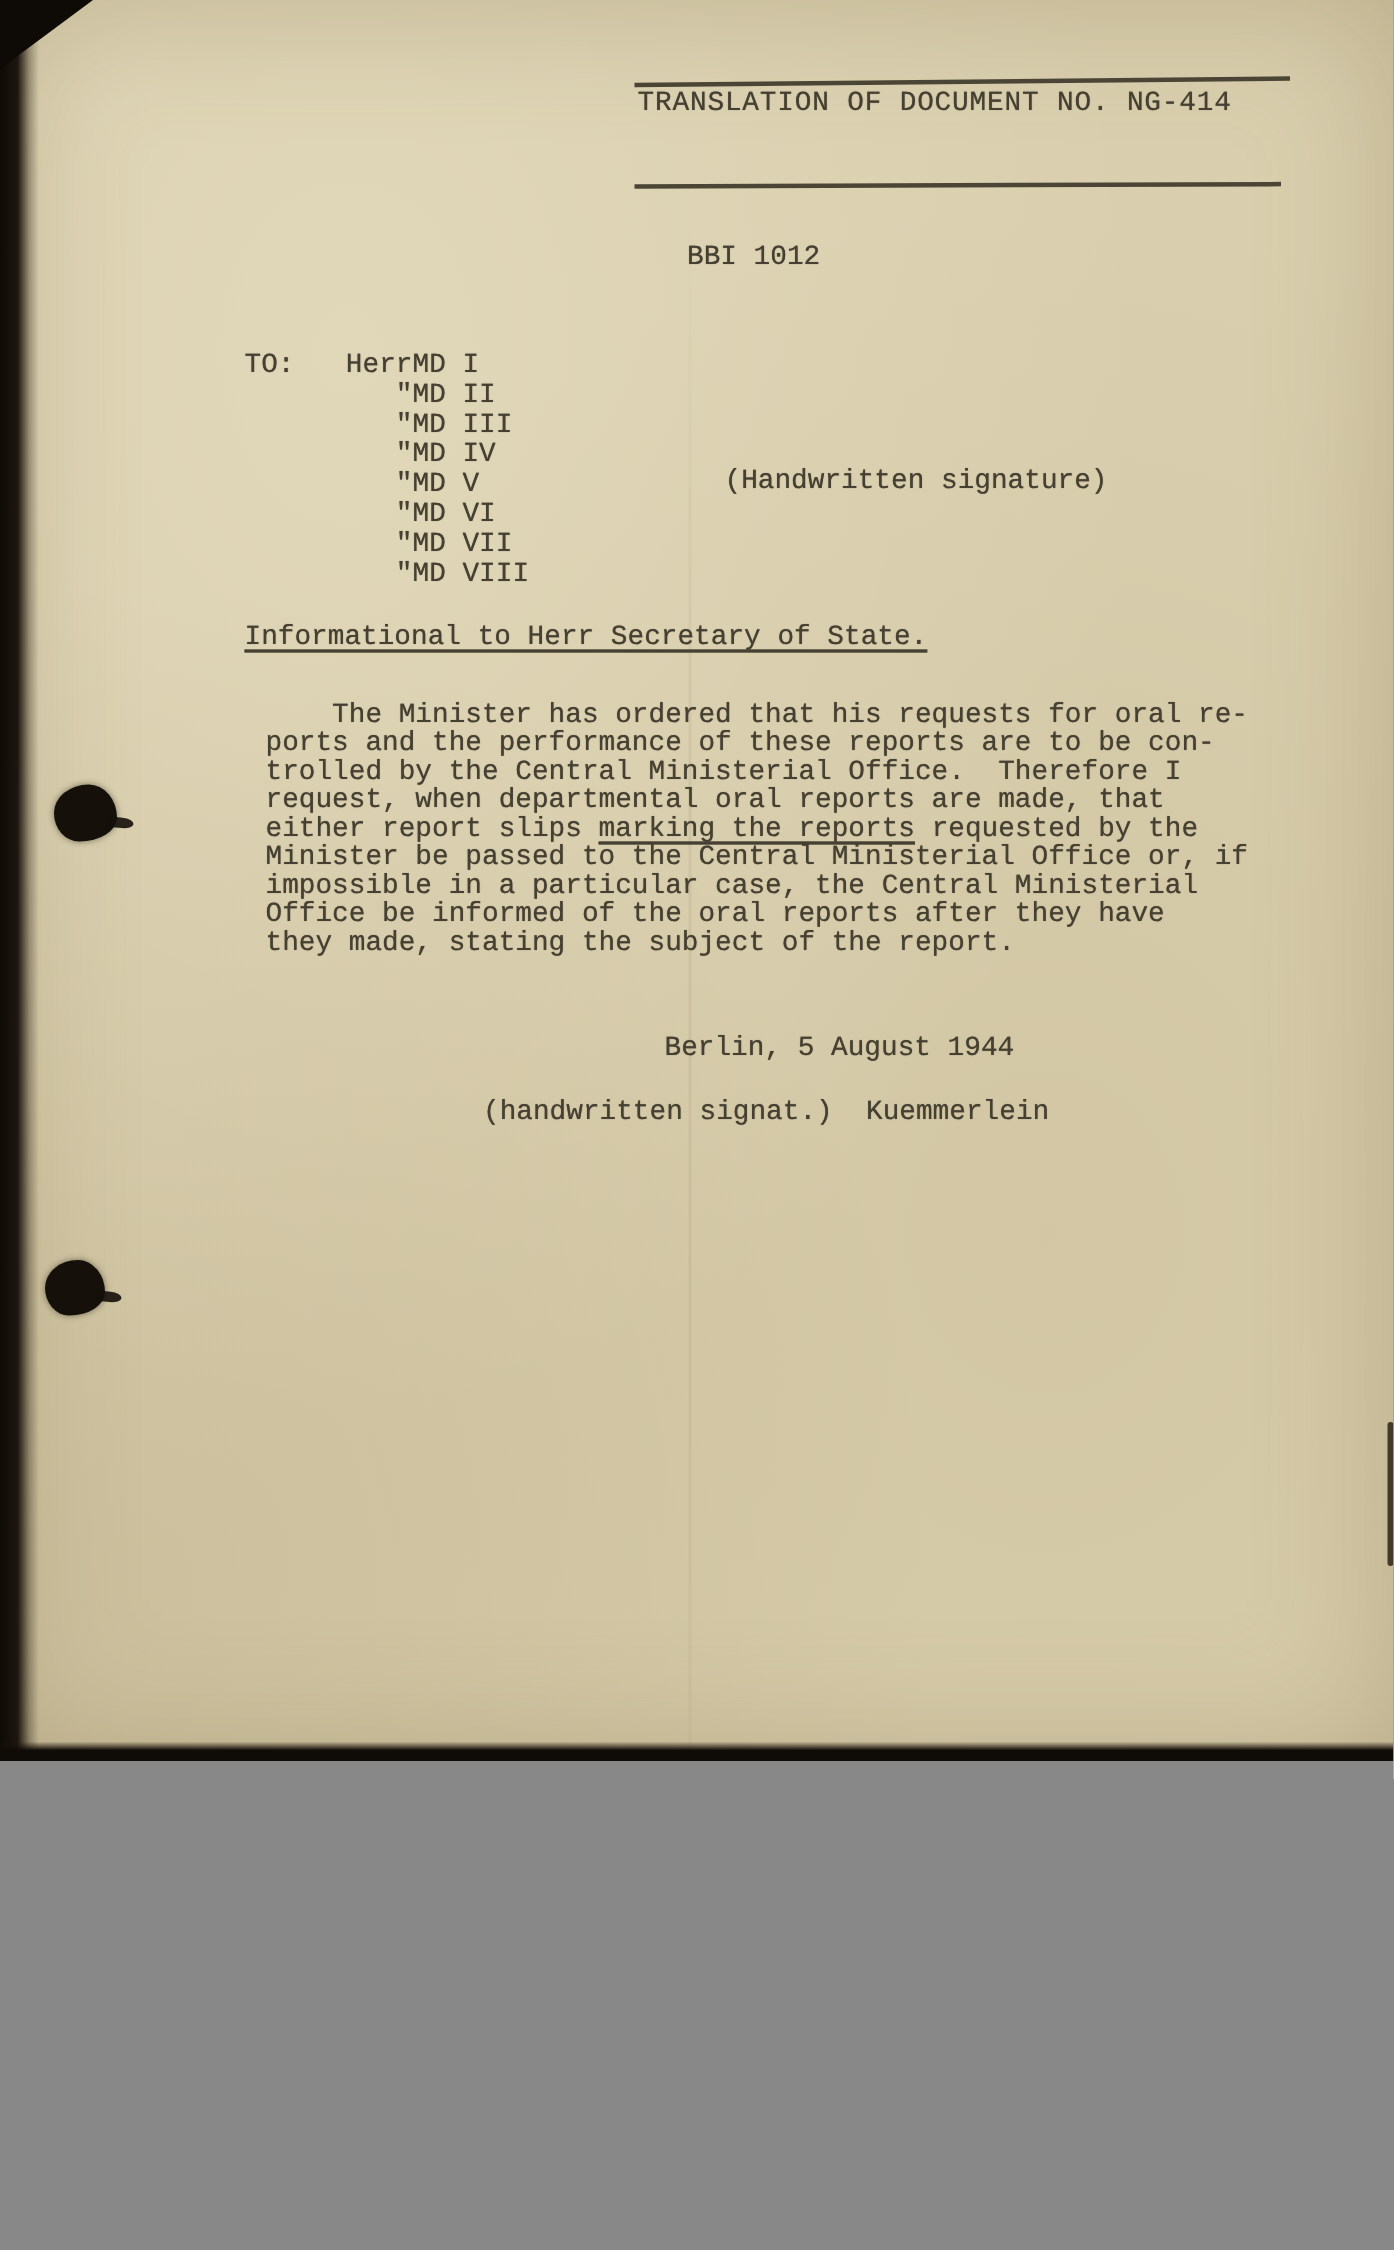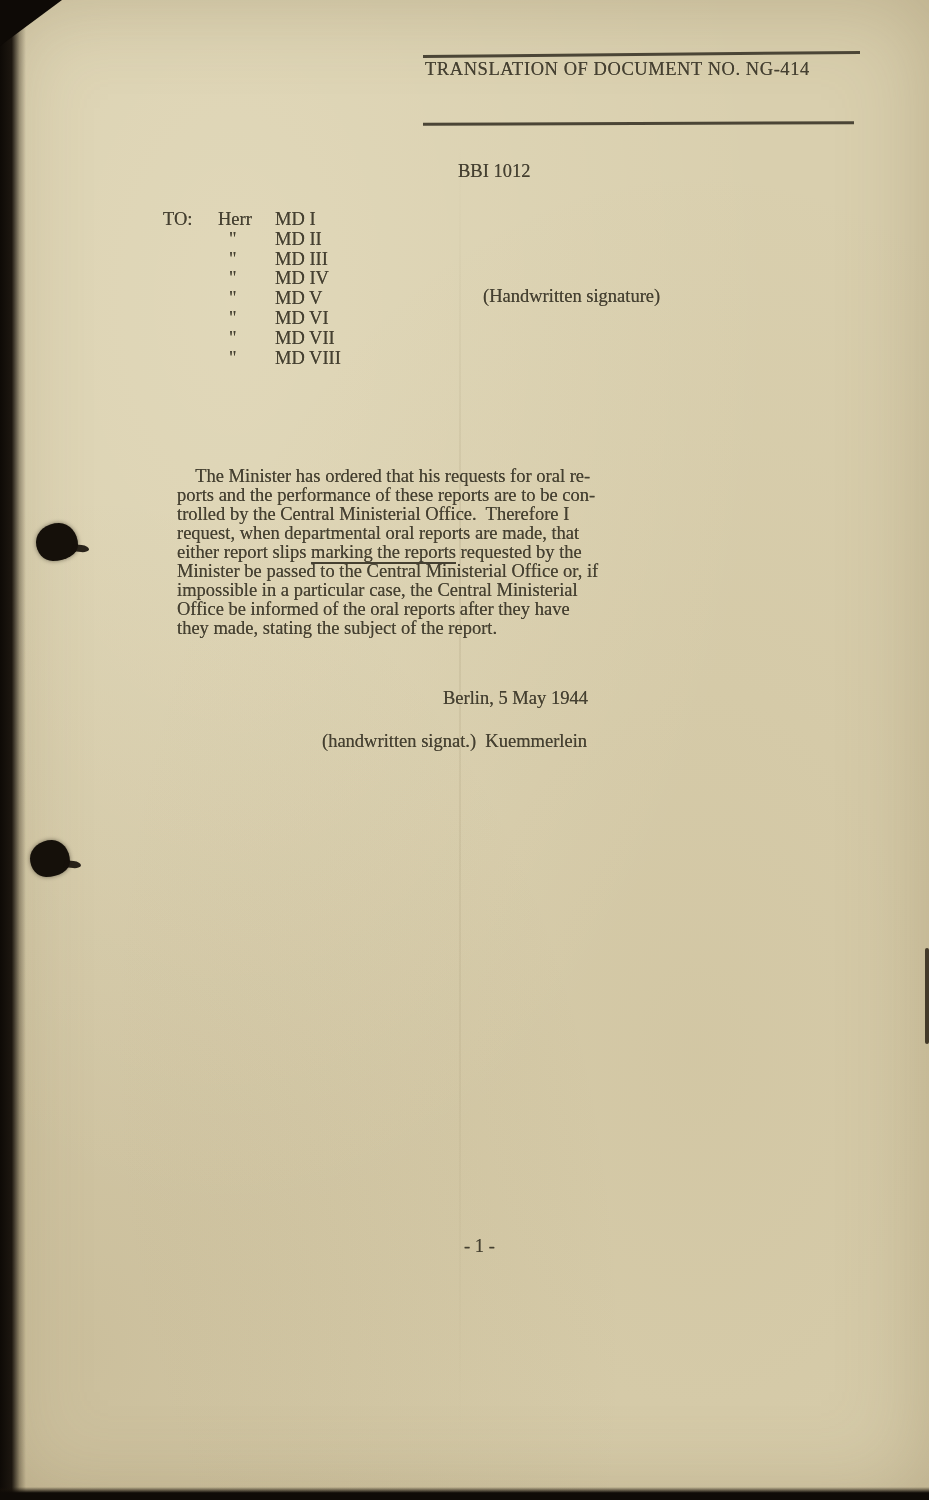--- a/index.html
+++ b/index.html
@@ -1,27 +1,27 @@
 <!DOCTYPE html>
 <html><head>
 <meta charset="utf-8">
 <style>
   html, body { margin: 0; padding: 0; background: #888; }
   .page {
     position: relative;
     width: 929px;
-    height: 1500px;
+    height: 1174px;
     margin: 0 auto;
     overflow: hidden;
     background:
       radial-gradient(ellipse at 25% 20%, rgba(255,250,230,0.20), transparent 55%),
       radial-gradient(ellipse at 75% 70%, rgba(150,125,75,0.10), transparent 60%),
       radial-gradient(ellipse at 10% 90%, rgba(120,95,50,0.14), transparent 45%),
       #d9cfae;
-    font-family: Liberation Serif, serif;
+    font-family: Liberation Mono, monospace;
     color: #454031;
   }
   .texture {
     position: absolute; inset: 0;
     box-shadow: inset 0 0 90px rgba(115,95,55,0.30);
     pointer-events: none;
   }
   .crease {
     position: absolute; left: 459px; top: 140px; width: 2px; height: 1300px;
     background: linear-gradient(to bottom, transparent, rgba(105,88,55,0.10) 30%, rgba(105,88,55,0.07) 70%, transparent);
@@ -35,25 +35,25 @@
   
   .rule { position: absolute; background: #4b4536; height: 2.5px; }
   .rule-top { left: 423px; top: 53px; width: 437px; transform: rotate(-0.55deg); }
   .rule-bottom { left: 423px; top: 122px; width: 431px; transform: rotate(-0.2deg); }
   .header { position: absolute; left: 425px; top: 58px; width: 440px; letter-spacing: 0.55px; }
   .hline { line-height: 22px; }
   .hline3 { padding-left: 134px; }
   
   .ref { position: absolute; left: 430px; top: 161px; margin-left: 28px; }
   
-  .to-block { position: absolute; left: 163px; top: 210px; width: 640px; }
+  .to-block { position: absolute; left: 163px; top: 234px; width: 640px; }
   .to-label { position: absolute; left: 0; top: 0; line-height: 19.8px; }
   .to-rows { margin-left: 55px; }
   .to-row { line-height: 19.8px; white-space: pre; }
-  .to-prefix { display: inline-block; width: 57px; box-sizing: border-box; }
+  .to-prefix { display: inline-block; width: 57px; box-sizing: border-box; text-align: right; }
   .to-row + .to-row .to-prefix { padding-left: 11px; }
   .sig-note { position: absolute; left: 320px; top: 76px; }
   
   .subject {
     position: absolute; left: 163px; top: 414px;
     text-decoration: underline; text-underline-offset: 4px; text-decoration-thickness: 1.5px;
   }
   
   .body-text {
     position: absolute; left: 177px; top: 467px; width: 690px;
@@ -125,32 +125,33 @@
       <div class="to-row"><span class="to-prefix">"</span><span class="to-name">MD III</span></div>
       <div class="to-row"><span class="to-prefix">"</span><span class="to-name">MD IV</span></div>
       <div class="to-row"><span class="to-prefix">"</span><span class="to-name">MD V</span></div>
       <div class="to-row"><span class="to-prefix">"</span><span class="to-name">MD VI</span></div>
       <div class="to-row"><span class="to-prefix">"</span><span class="to-name">MD VII</span></div>
       <div class="to-row"><span class="to-prefix">"</span><span class="to-name">MD VIII</span></div>
     </div>
     <div class="sig-note line">(Handwritten signature)</div>
   </div>
 
+  <div class="subject line">Informational to Herr Secretary of State.</div>
 
   <div class="body-text"><span>    The Minister has ordered that his requests for oral re-
 ports and the performance of these reports are to be con-
 trolled by the Central Ministerial Office.  Therefore I
 request, when departmental oral reports are made, that
 either report slips </span><span class="u">marking the reports</span><span> requested by the
 Minister be passed to the Central Ministerial Office or, if
 impossible in a particular case, the Central Ministerial
 Office be informed of the oral reports after they have
 they made, stating the subject of the report.</span></div>
 
-  <div class="dateline line">Berlin, 5 May 1944</div>
+  <div class="dateline line">Berlin, 5 August 1944</div>
   <div class="signature line">(handwritten signat.)  Kuemmerlein</div>
   <div class="pagenum line">- 1 -</div>
 
   <div class="edge-left"></div>
   <div class="corner-tl"></div>
   <div class="edge-bottom"></div>
   <div class="edge-right-mark"></div>
   <div class="hole hole-1"></div>
   <div class="hole hole-2"></div>
 

